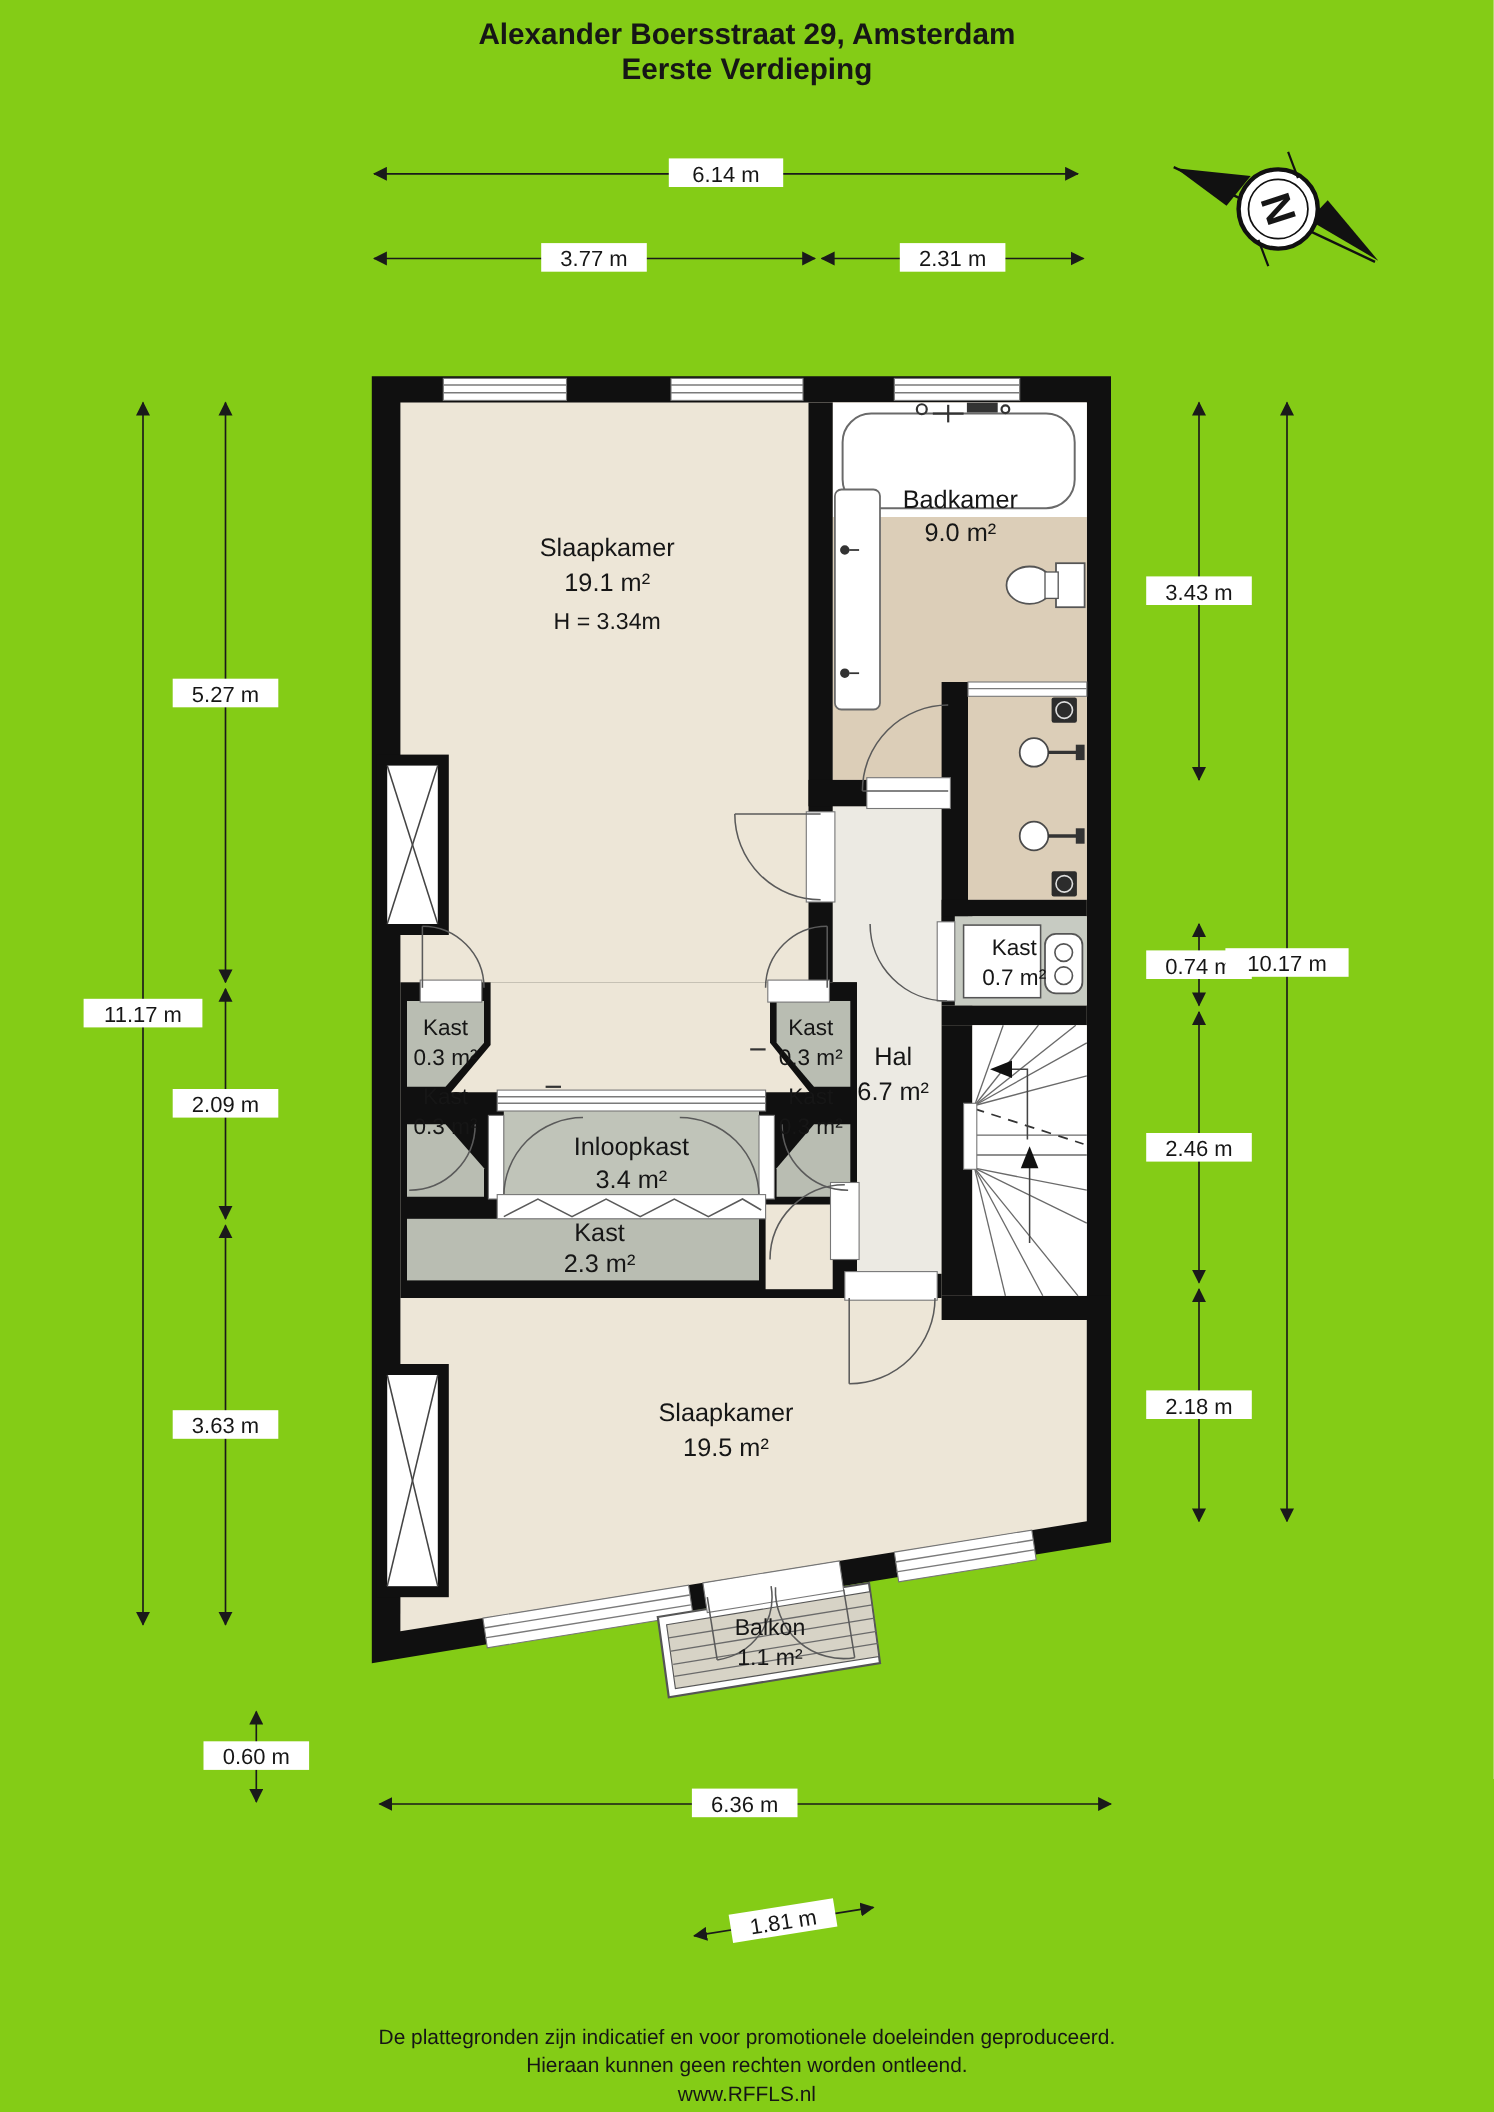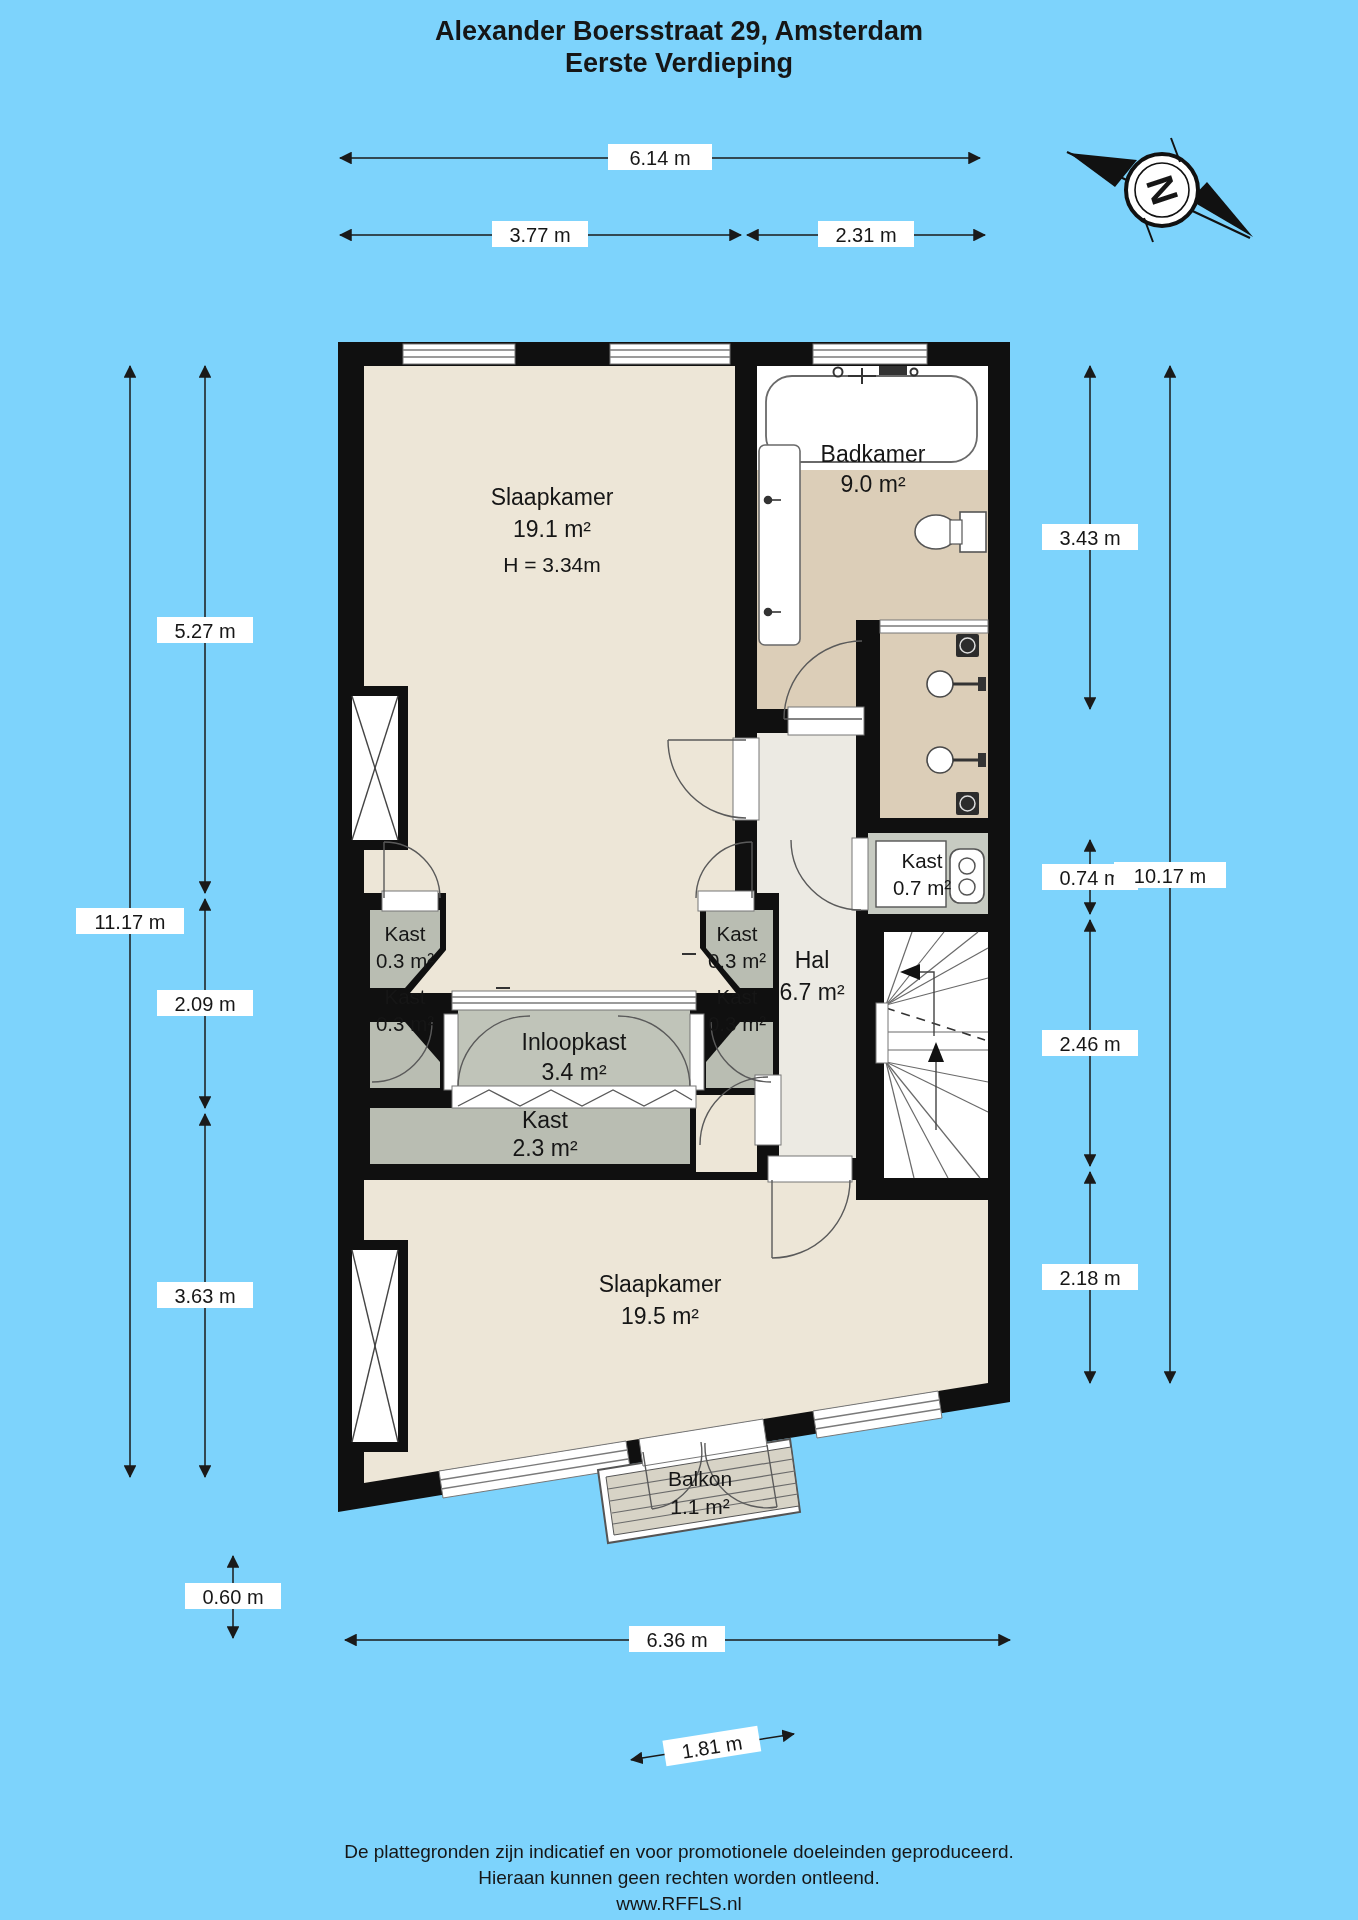--- a/index.html
+++ b/index.html
@@ -1,16 +1,16 @@
 <!DOCTYPE html>
 <html><head>
 <meta charset="utf-8">
 <style>
   html,body{margin:0;padding:0;background:#ffffff;}
-  .page{position:relative;width:1358px;height:1920px;background:#7dd3fc;margin:0 auto;
+  .page{position:relative;width:1358px;height:1920px;background:#84cc16;margin:0 auto;
         font-family:"Liberation Sans", sans-serif;}
   svg{display:block}
   text{fill:#161616}
   .title{font-size:27px;font-weight:bold;text-anchor:middle}
   .room{font-size:23px;text-anchor:middle}
   .room-s{font-size:21px;text-anchor:middle}
   .kast{font-size:20.5px;text-anchor:middle}
   .dimlabel{font-size:20px;text-anchor:middle}
   .foot{font-size:19px;text-anchor:middle}
   .dim{stroke:#1a1a1a;stroke-width:1.5;fill:none}

